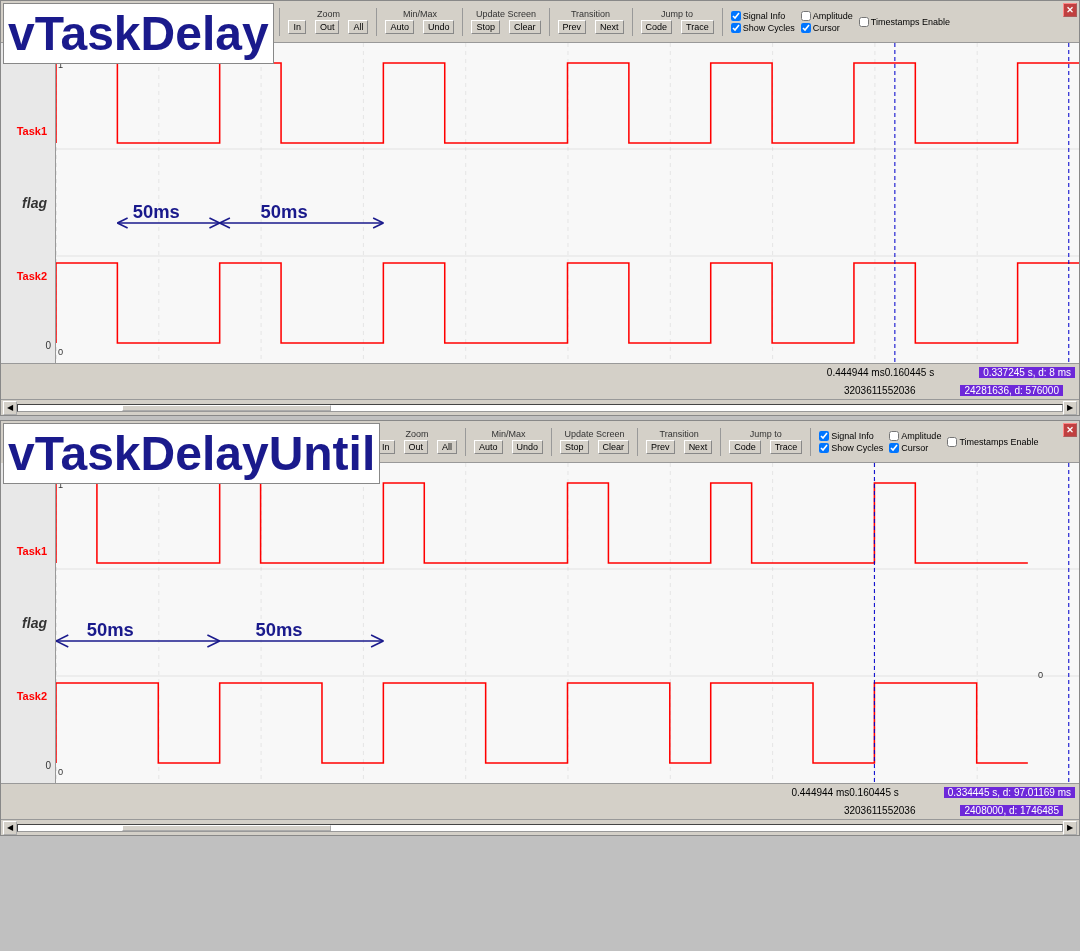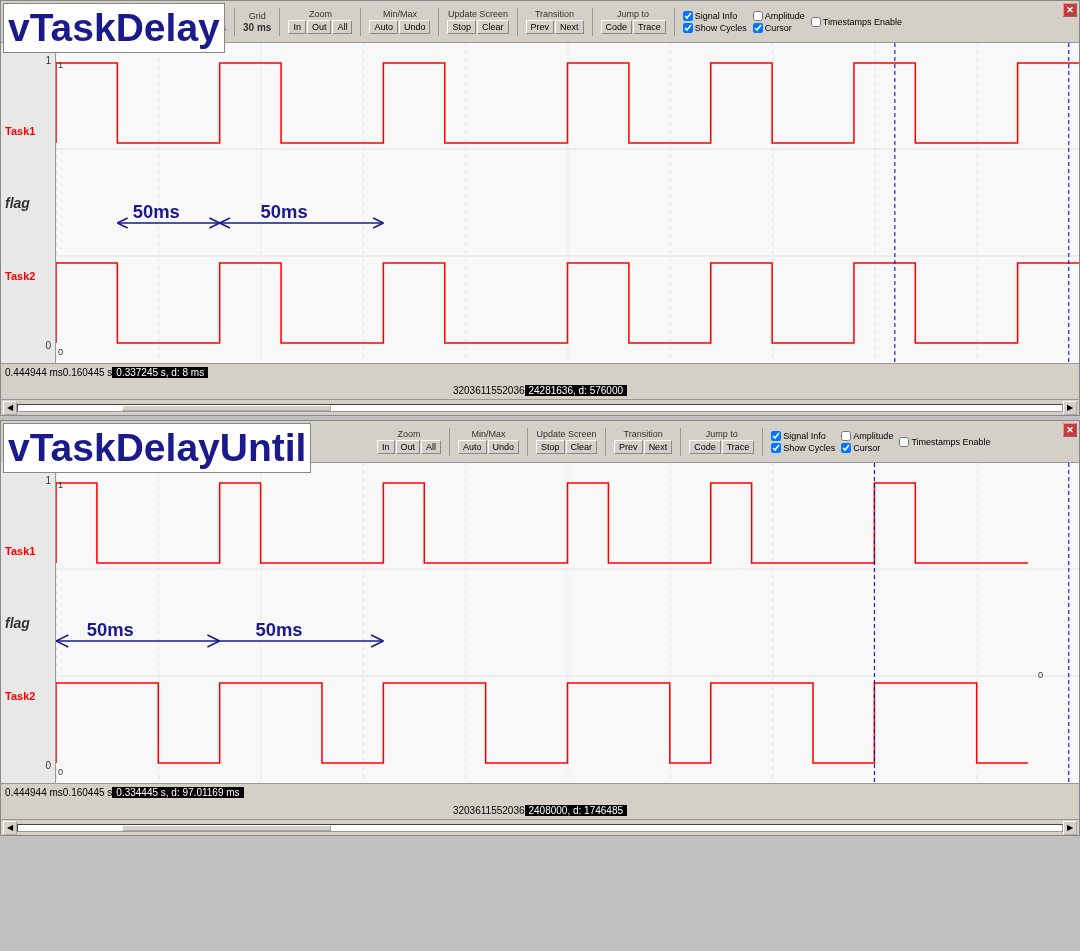--- a/index.html
+++ b/index.html
@@ -15,21 +15,21 @@
       background: #d4d0c8;
       border: 1px solid #888;
       margin-bottom: 4px;
       position: relative;
     }
 
     .panel-title {
       position: absolute;
       top: 2px;
       left: 2px;
-      font-size: 39px;
+      font-size: 48px;
       font-weight: bold;
       color: #1a1a8c;
       background: white;
       z-index: 10;
       padding: 2px 4px;
       border: 1px solid #888;
     }
 
     .toolbar {
       display: flex;
@@ -52,21 +52,21 @@
     }
 
     .toolbar-group .group-label {
       font-size: 9px;
       color: #333;
       white-space: nowrap;
     }
 
     .toolbar-group .group-controls {
       display: flex;
-      gap: 1px;
+      gap: 9px;
       align-items: flex-end;
     }
 
     .tb-btn {
       background: #d4d0c8;
       border: 1px solid #888;
       border-top-color: #fff;
       border-left-color: #fff;
       font-size: 9px;
       padding: 1px 4px;
@@ -117,21 +117,21 @@
       flex-direction: column;
       justify-content: space-around;
       padding: 4px 2px;
       flex-shrink: 0;
     }
 
     .signal-label {
       font-size: 11px;
       color: red;
       font-weight: bold;
-      text-align: left;
+      text-align: right;
       padding-right: 4px;
     }
 
     .signal-label.flag-label {
       color: #333;
       font-size: 14px;
       font-style: italic;
     }
 
     .waveform-canvas {
@@ -146,31 +146,31 @@
       top: 0;
       left: 0;
       width: 100%;
       height: 100%;
     }
 
     .status-bar {
       background: #d4d0c8;
       border-top: 1px solid #999;
       display: flex;
-      justify-content: flex-start;
+      justify-content: flex-end;
       padding: 1px 4px;
       font-size: 10px;
       height: 18px;
       align-items: center;
     }
 
     .status-bar-bottom {
       background: #d4d0c8;
       display: flex;
-      justify-content: center;
+      justify-content: flex-end;
       padding: 1px 16px;
       font-size: 10px;
       height: 18px;
       align-items: center;
     }
 
     .scrollbar-area {
       background: #d4d0c8;
       height: 16px;
       border-top: 1px solid #999;
@@ -233,24 +233,25 @@
     }
 
     .status-right .sr-row {
       display: flex;
       align-items: center;
       gap: 2px;
       font-size: 10px;
     }
 
     .status-highlight {
-      background: #000000;
+      background: #6d28d9;
       color: white;
       padding: 0 4px;
       font-size: 10px;
+      margin-left: 45px;
     }
 
     .panel2-toolbar {
       padding-left: 340px;
       margin-left: 36px;
     }
 
     .tb-val {
       font-size: 10px;
       font-weight: bold;

